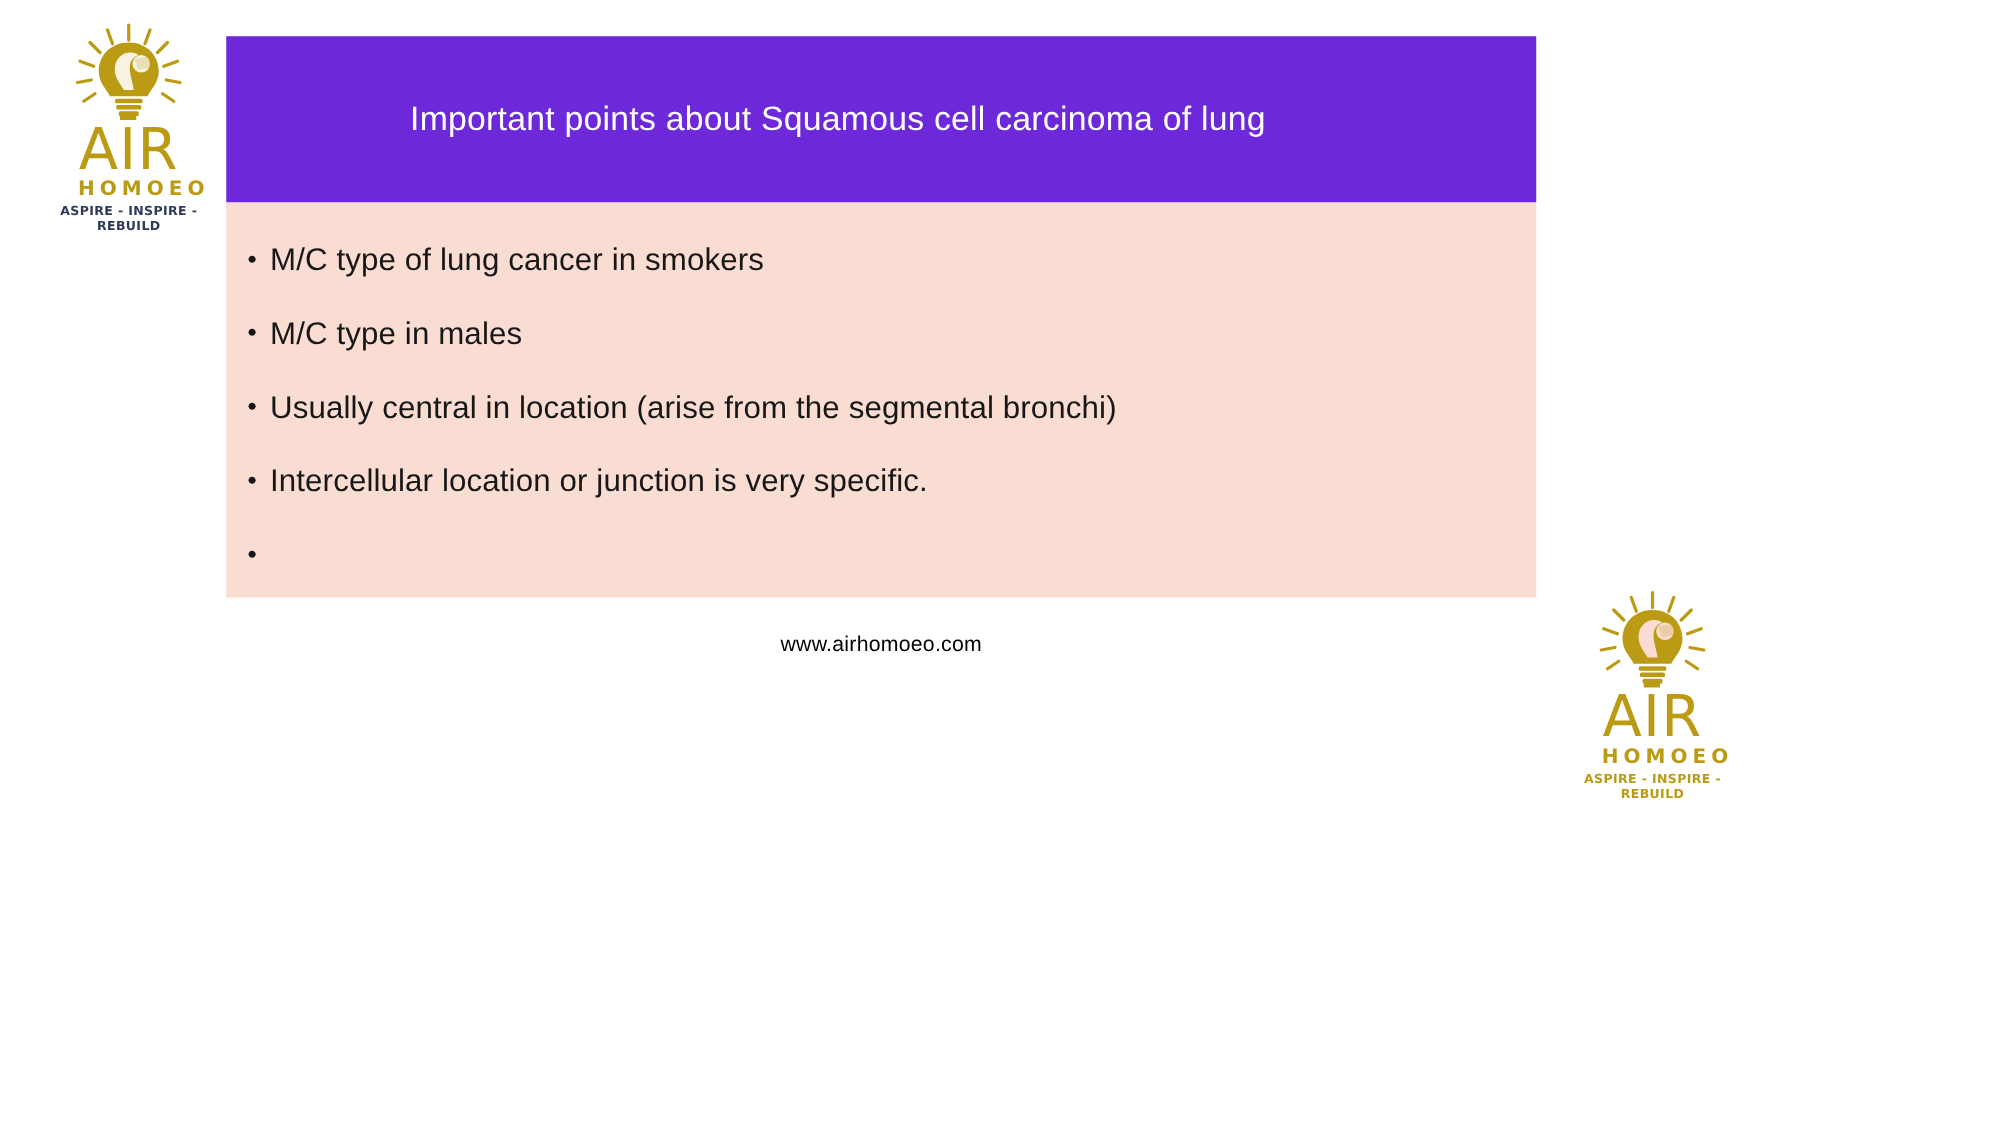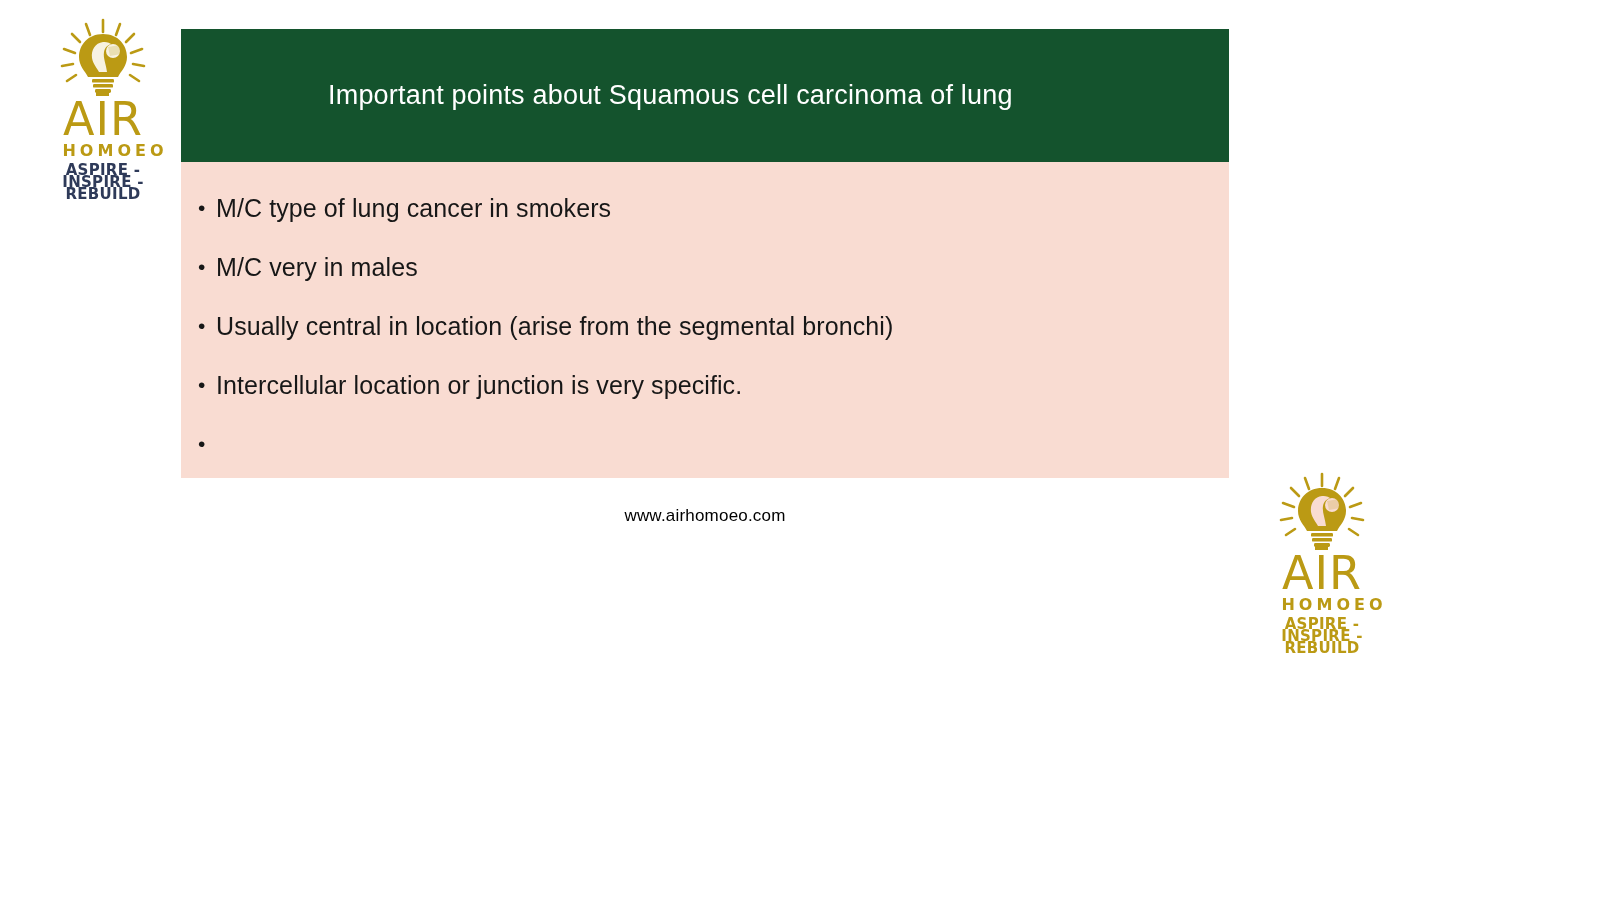--- a/index.html
+++ b/index.html
@@ -67,21 +67,21 @@
     letter-spacing: 4px;
   }
   .logo-tagline {
     position: absolute;
     left: 0;
     top: 146px;
     width: 132px;
     text-align: center;
     font-family: "DejaVu Sans", sans-serif;
     font-weight: bold;
-    font-size: 15px;
+    font-size: 10px;
     line-height: 12px;
     letter-spacing: 0.3px;
   }
 
   
   #logo-primary {
     left: 37px;
     top: 18px;
   }
   
@@ -183,21 +183,21 @@
   </div>
   <div class="logo-air" style="color:#BB9A14;">
     <span>A</span><span class="bar-i">I</span><span>R</span>
   </div>
   <div class="logo-homoeo" style="color:#BB9A14;">HOMOEO</div>
   <div class="logo-tagline" style="color:#2E3A59;">ASPIRE - INSPIRE - REBUILD</div>
 </div>
 
 <div class="card">
 
-  <div class="card-header" style="background:#14532d;">
+  <div class="card-header" style="background:#6d28d9;">
     <div class="card-title">Important points about Squamous cell carcinoma of lung</div>
   </div>
 
   <div class="card-body" style="background:#F9DCD2;">
 
     <div class="logo" id="logo-watermark">
       <div class="logo-bulb">
         <svg viewBox="0 0 132 82" xmlns="http://www.w3.org/2000/svg" aria-hidden="true">
           <g stroke="#BB9A14" stroke-width="2.6" stroke-linecap="round">
             <line x1="66" y1="2" x2="66" y2="14"></line>
@@ -230,21 +230,21 @@
       <div class="logo-tagline" style="color:#BB9A14;">ASPIRE - INSPIRE - REBUILD</div>
     </div>
 
     <ul class="bullet-list">
       <li class="bullet-item">
         <span class="bullet-dot">•</span>
         <span>M/C type of lung cancer in smokers</span>
       </li>
       <li class="bullet-item">
         <span class="bullet-dot">•</span>
-        <span>M/C very in males</span>
+        <span>M/C type in males</span>
       </li>
       <li class="bullet-item">
         <span class="bullet-dot">•</span>
         <span>Usually central in location (arise from the segmental bronchi)</span>
       </li>
       <li class="bullet-item">
         <span class="bullet-dot">•</span>
         <span>Intercellular location or junction is very specific.</span>
       </li>
       <li class="bullet-item">

